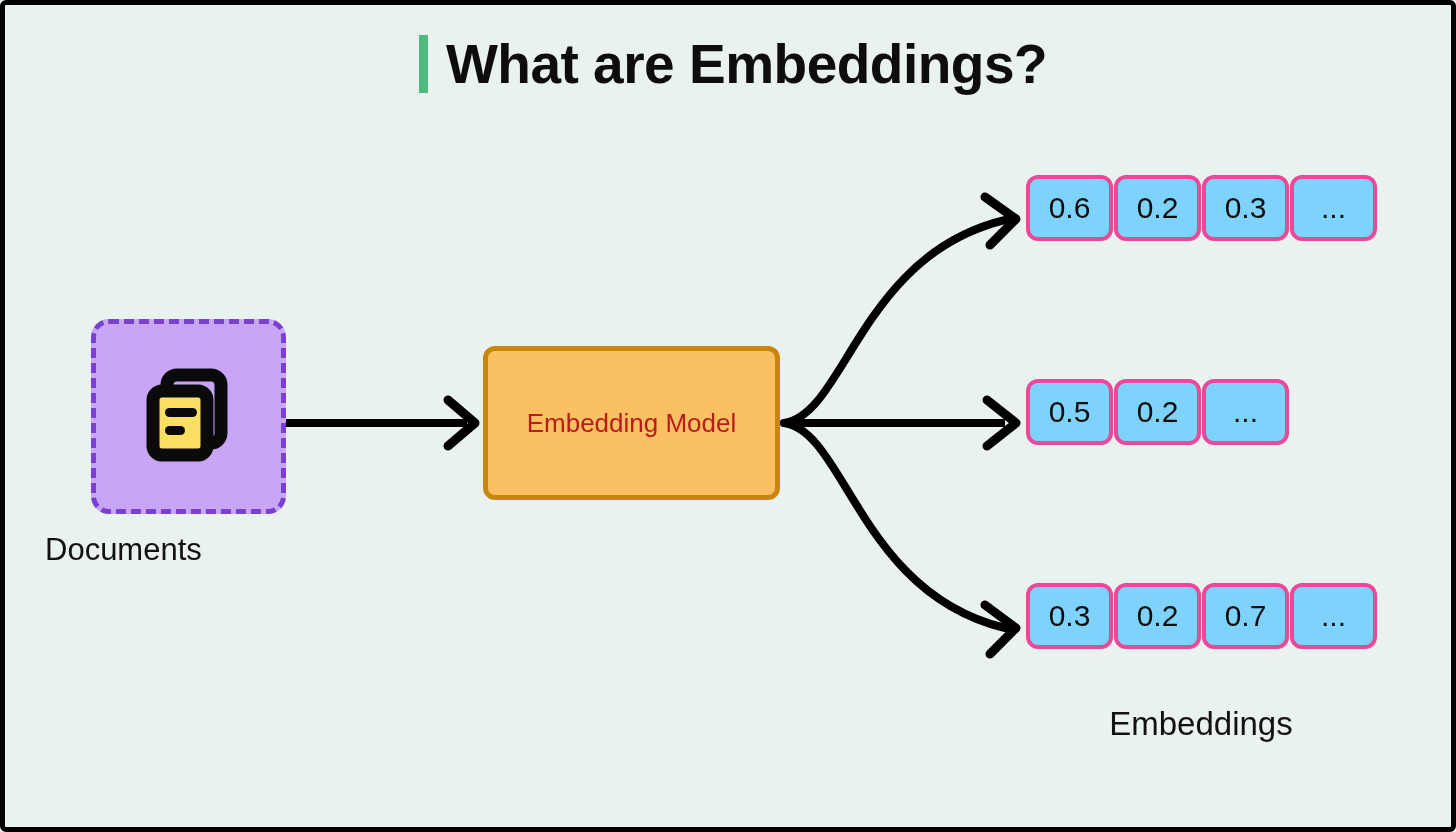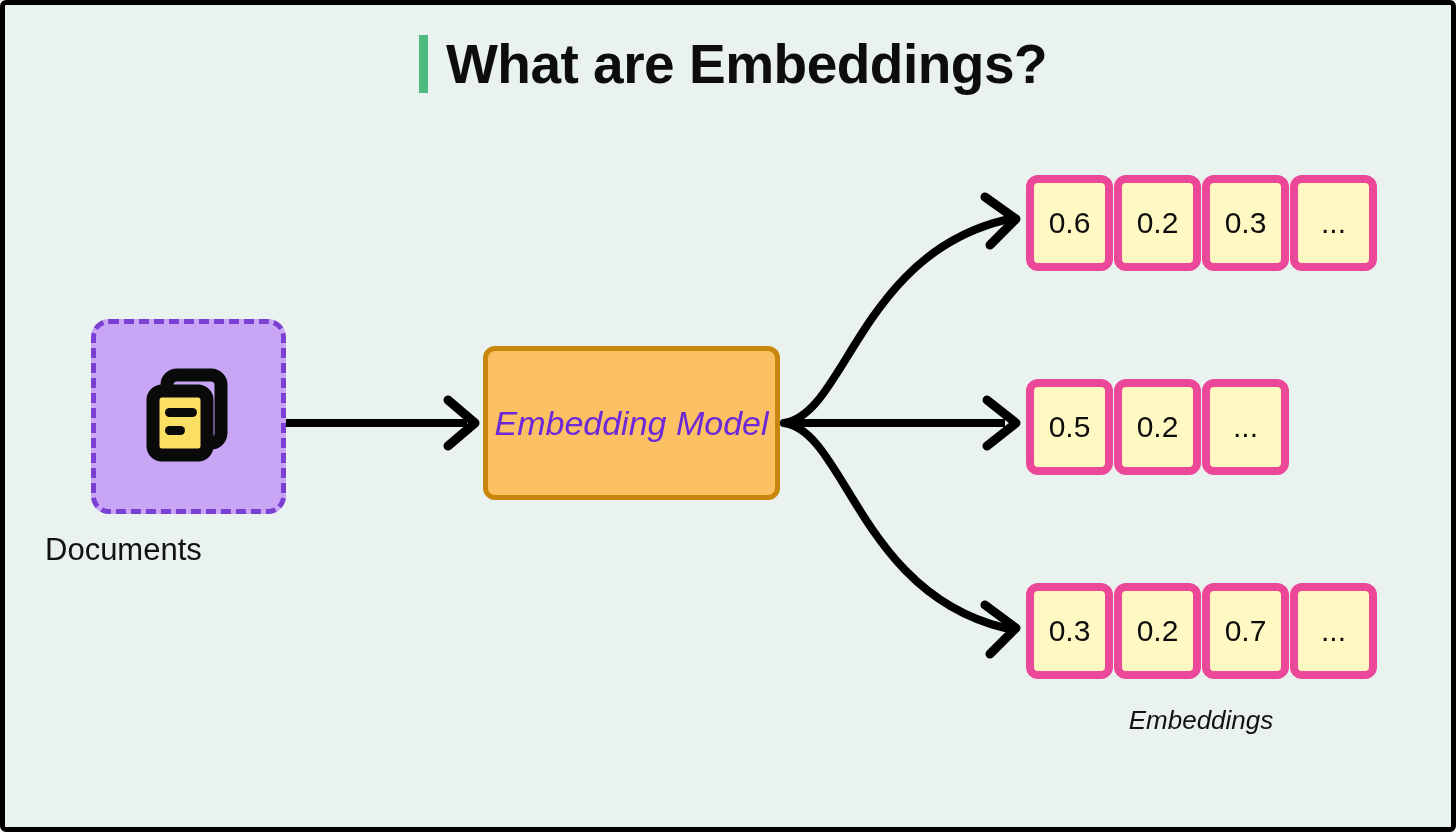--- a/index.html
+++ b/index.html
@@ -95,60 +95,58 @@
     height: 154px;
     box-sizing: border-box;
     background: #fbc061;
     border: 5px solid #c8860d;
     border-radius: 12px;
     display: flex;
     align-items: center;
     justify-content: center;
   }
   #embedding-model-label {
-    font-size: 34px;
-    color: #6d28d9;
-    font-style: italic;
+    font-size: 26px;
+    color: #b91c1c;
   }
 
   
   .vector-row {
     position: absolute;
     left: 1021px;
     display: flex;
     gap: 1px;
   }
   #vector-row-0 { top: 170px; }
   #vector-row-1 { top: 374px; }
   #vector-row-2 { top: 578px; }
 
   .vector-cell {
     width: 87px;
-    height: 96px;
-    box-sizing: border-box;
-    background: #fef9c3;
-    border: 8px solid #ec4899;
+    height: 66px;
+    box-sizing: border-box;
+    background: #7dd3fc;
+    border: 4px solid #ec4899;
     border-radius: 12px;
     display: flex;
     align-items: center;
     justify-content: center;
     font-size: 30px;
     color: #0d0d0d;
   }
   .vector-cell.ellipsis { font-size: 30px; }
 
   #embeddings-label {
     position: absolute;
     left: 1021px;
     top: 700px;
     width: 350px;
     text-align: center;
-    font-size: 26px;
+    font-size: 33px;
     color: #121212;
-    font-style: italic;
   }
 </style>
 </head>
 <body>
 
 <div id="canvas">
 
   <div id="title-row">
     <div id="title-accent-bar"></div>
     <div id="title-text">What are Embeddings?</div>

